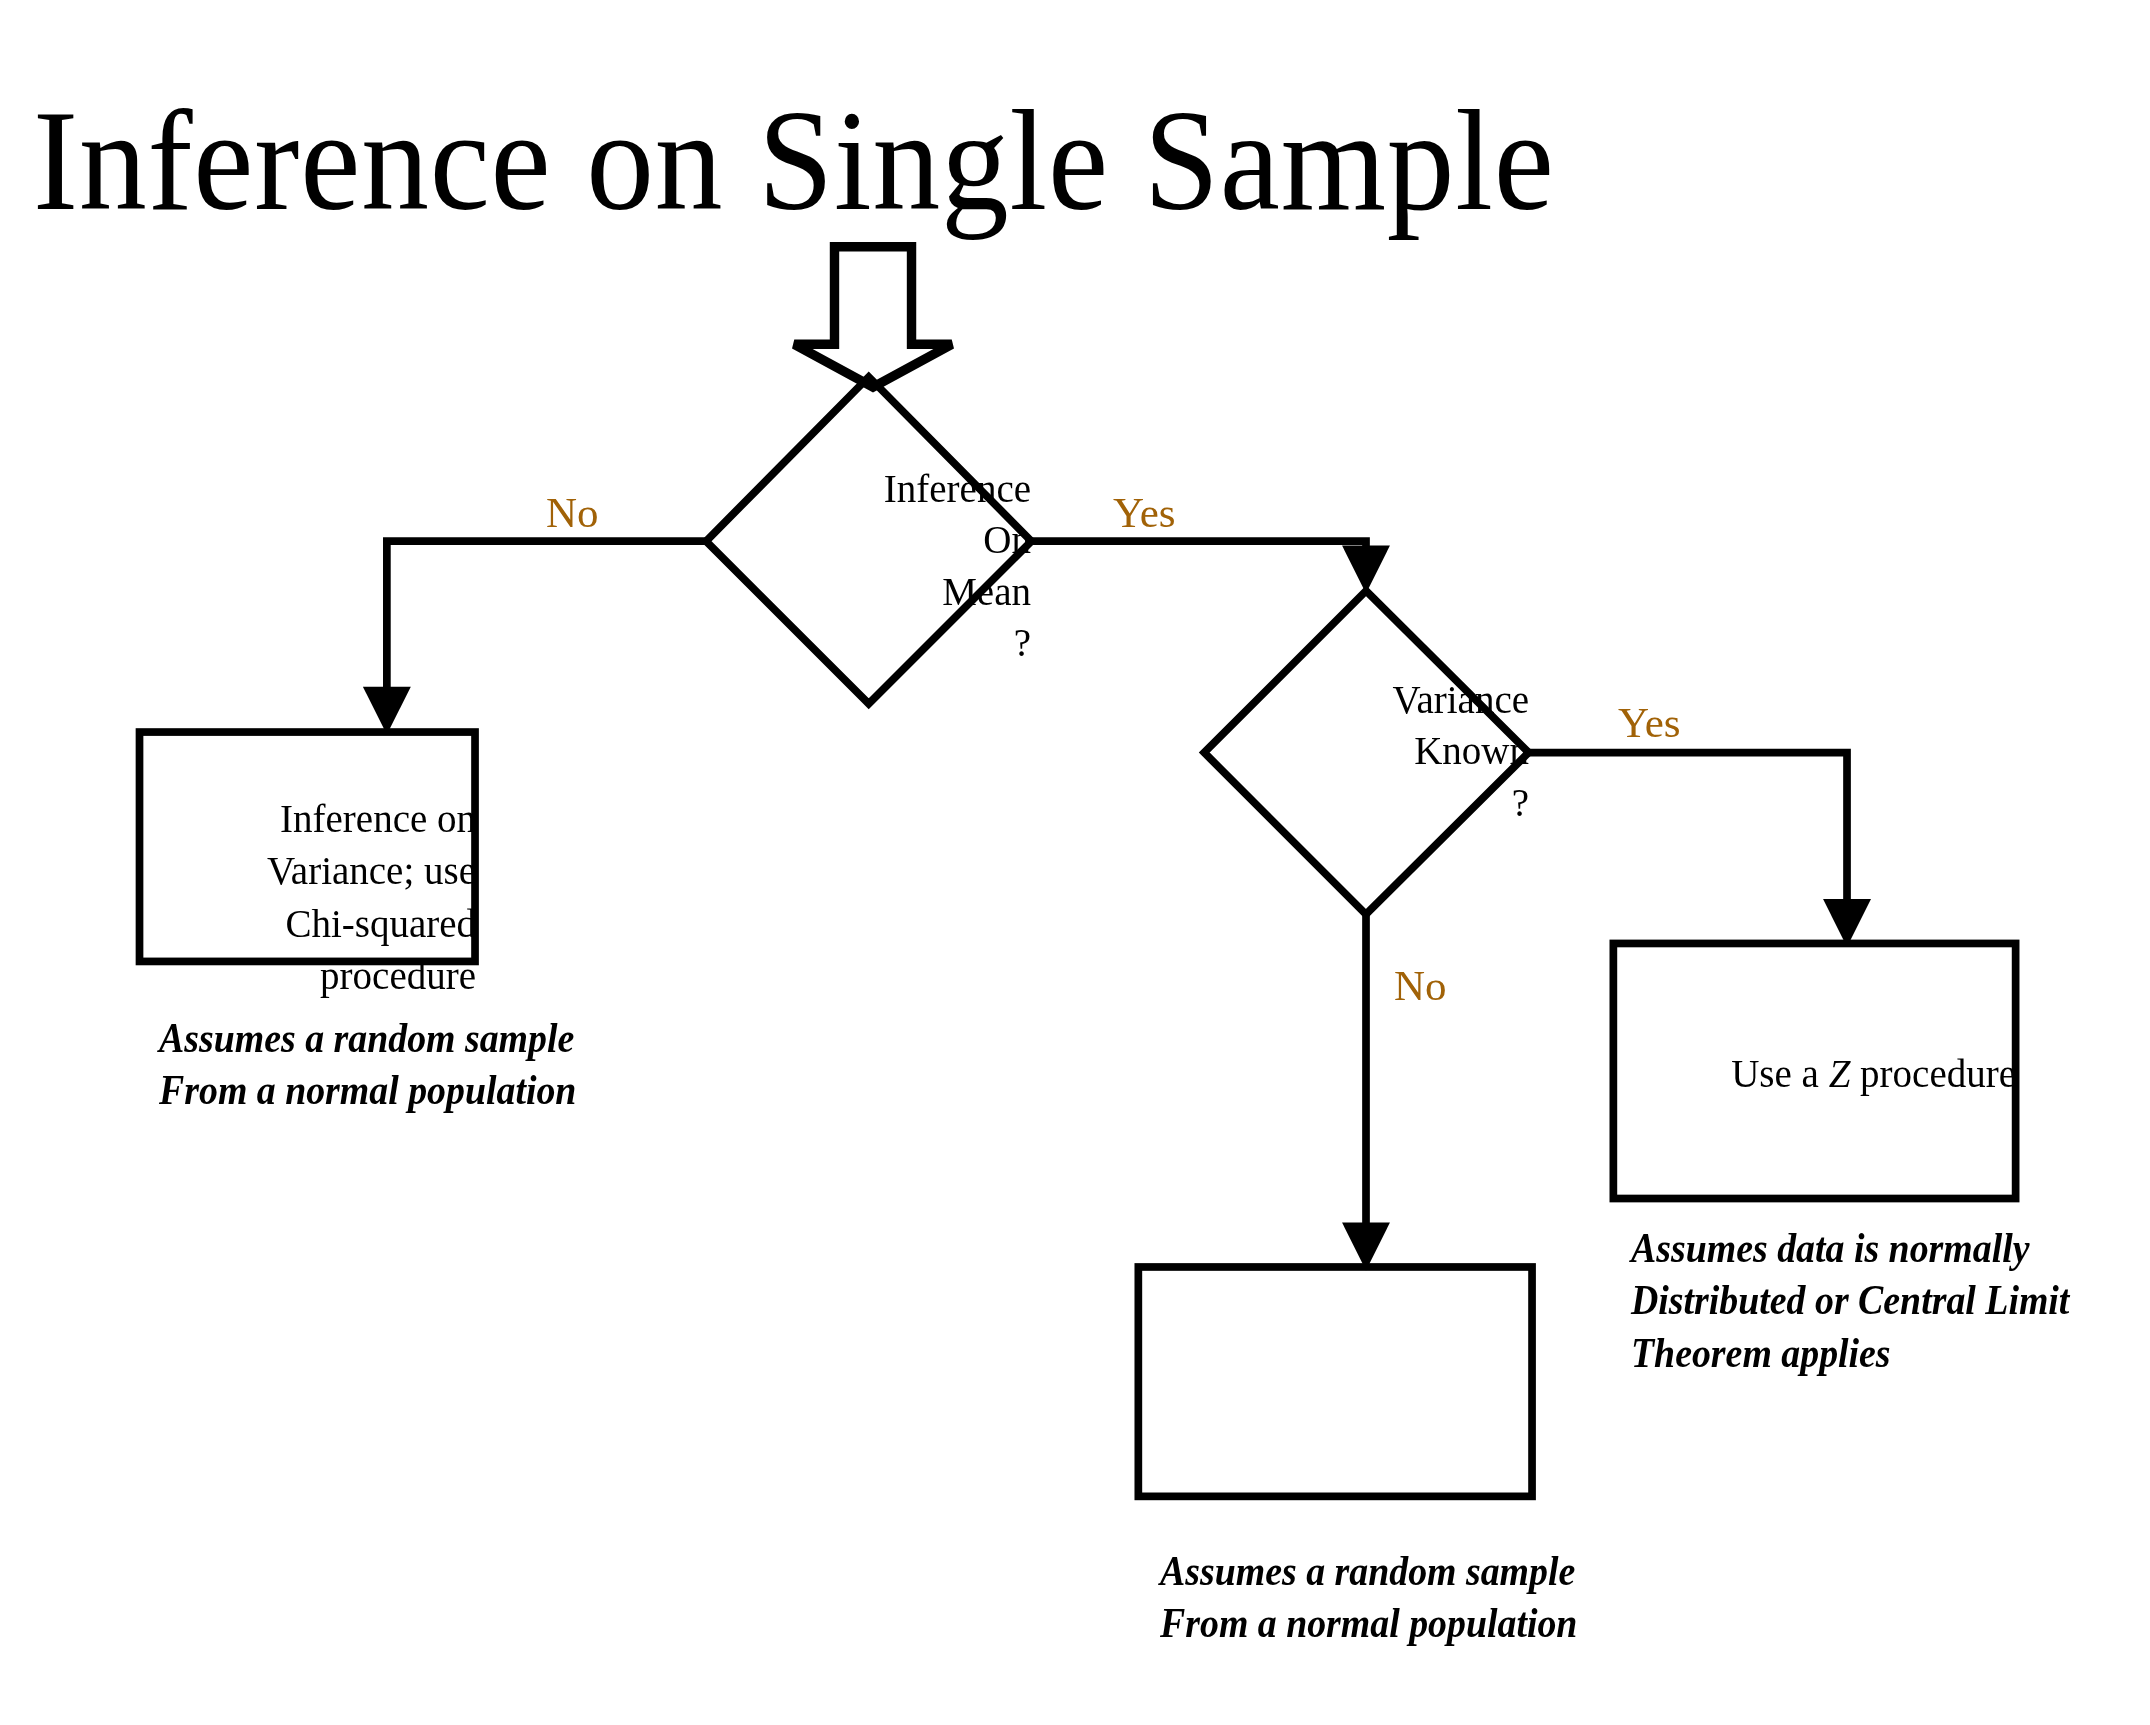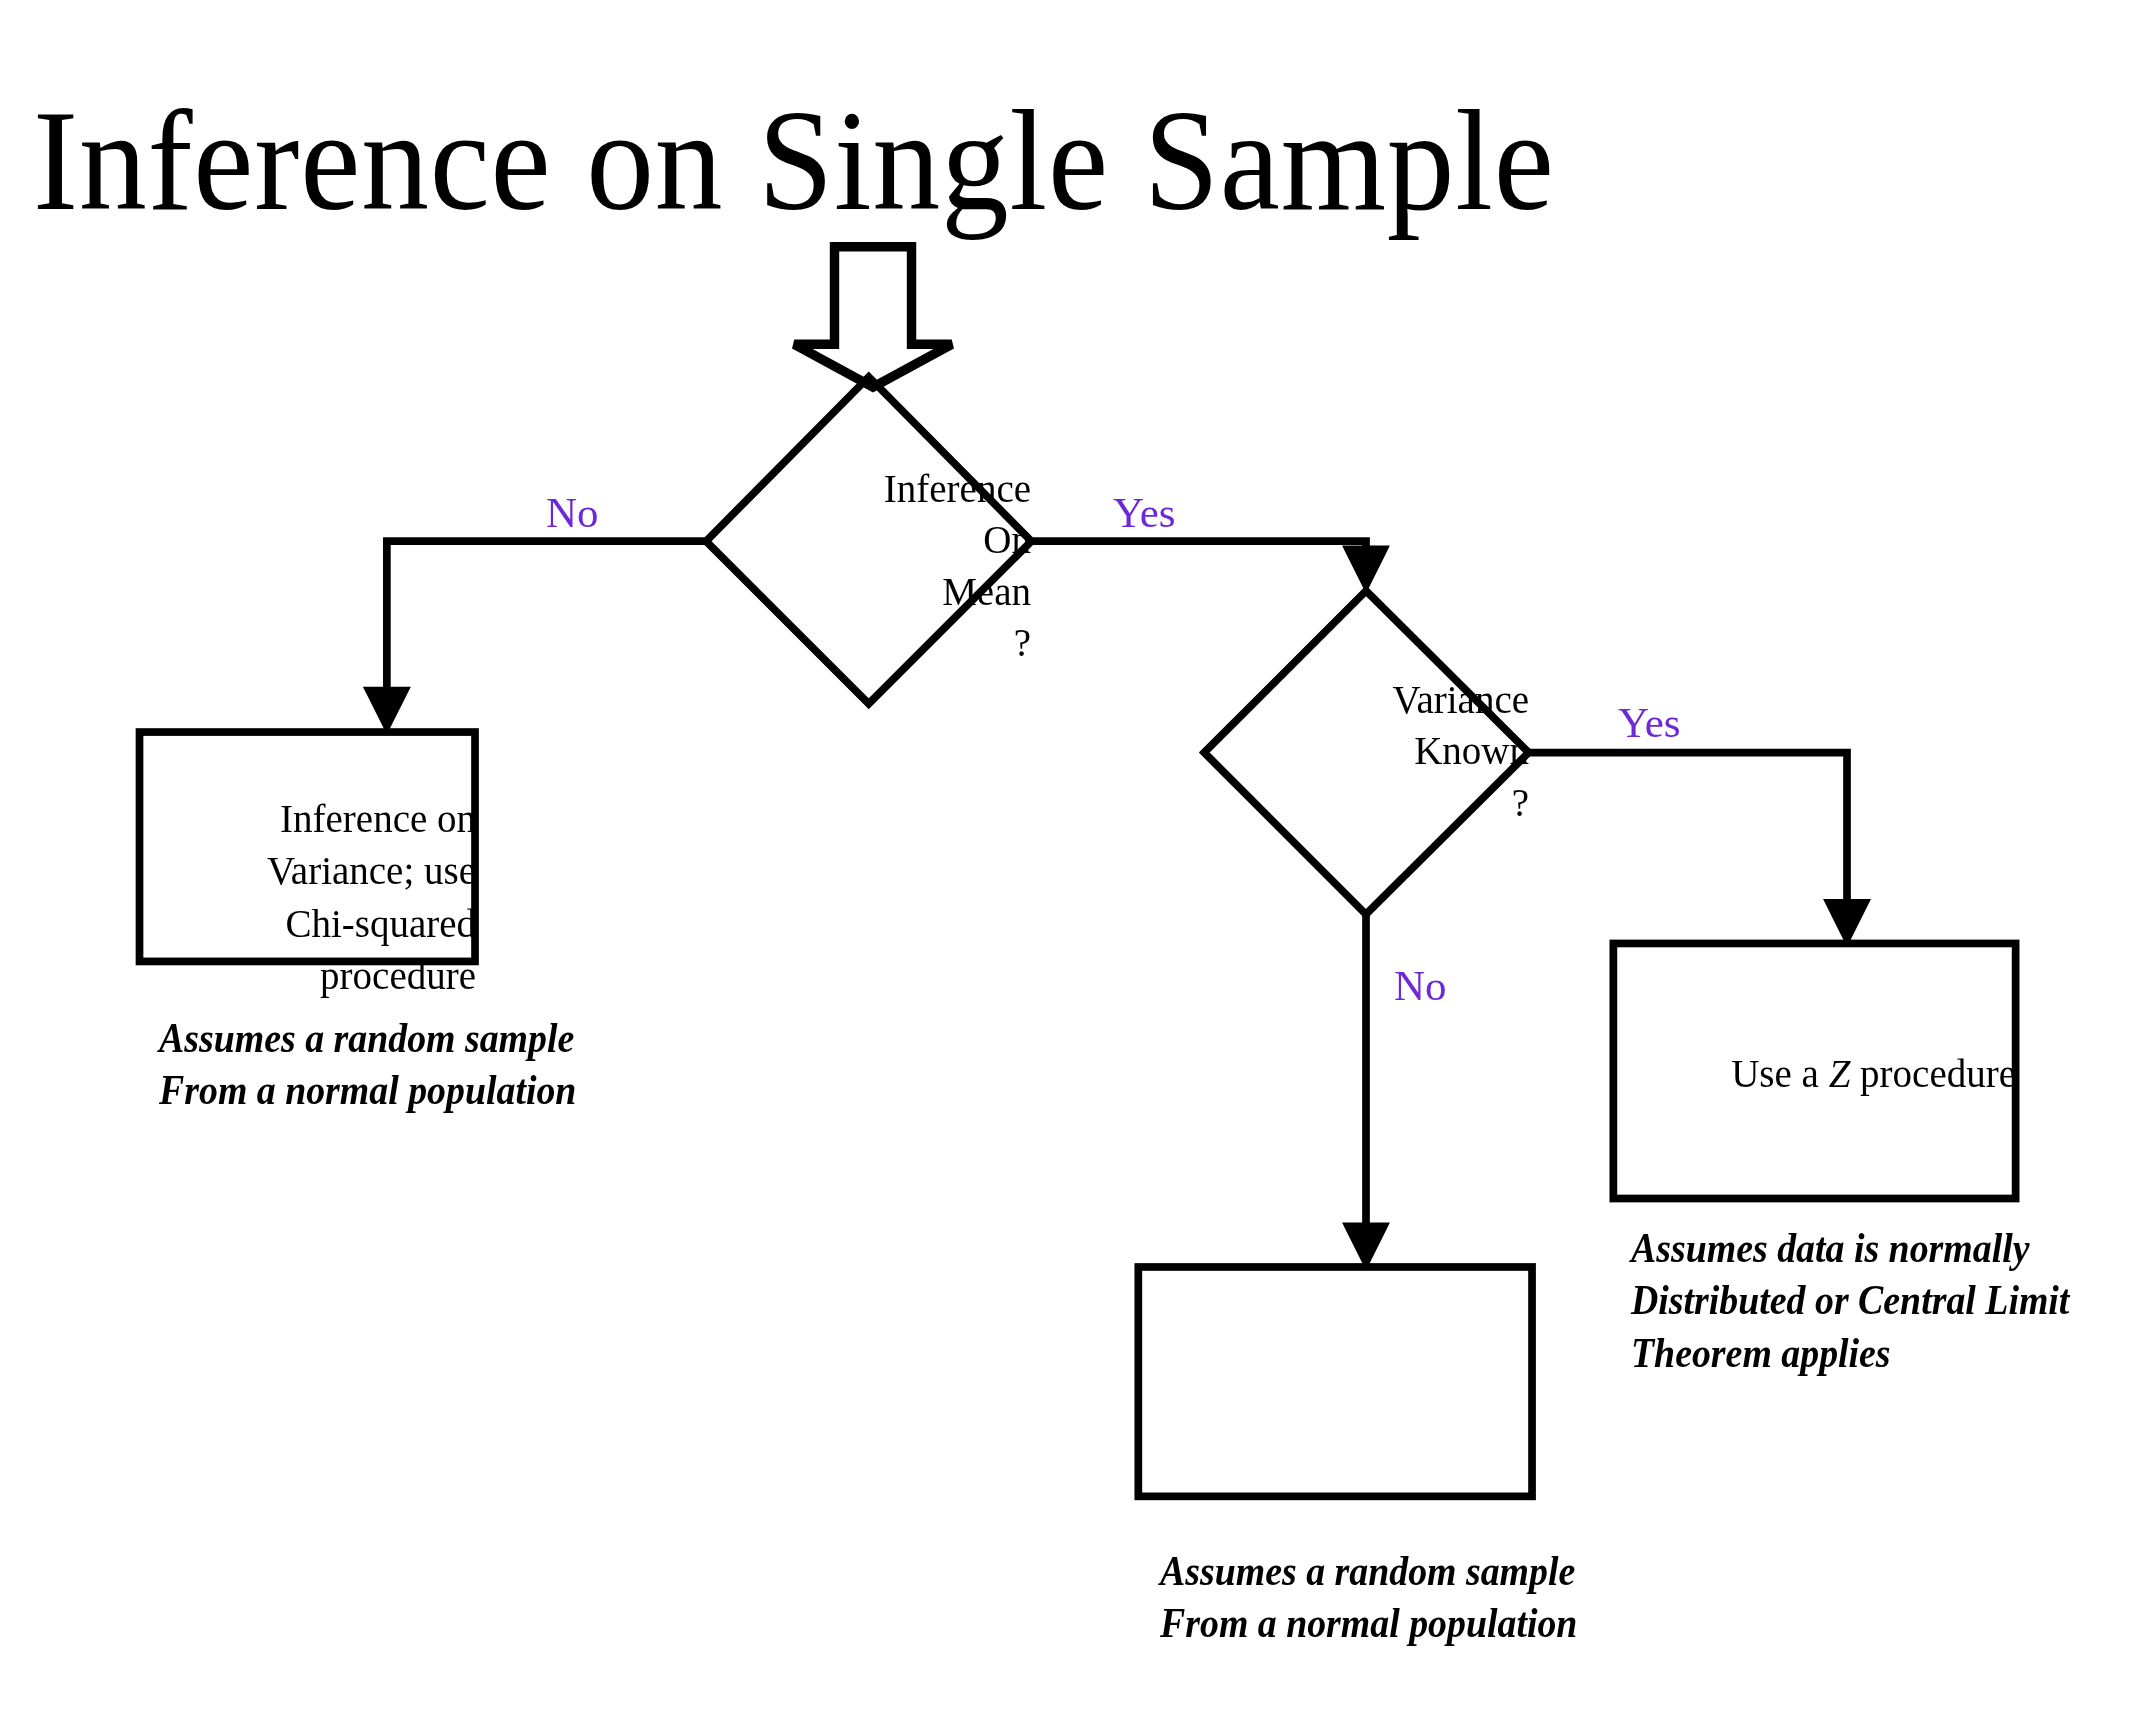--- a/index.html
+++ b/index.html
@@ -77,21 +77,21 @@
     transform: scaleX(0.88);
     transform-origin: left top;
   }
   .cap-left   { left: 159px;  top: 1012px; }
   .cap-right  { left: 1631px; top: 1222px; }
   .cap-bottom { left: 1160px; top: 1545px; }
   .edge-label {
     position: absolute;
     font-family: "Liberation Serif", "DejaVu Serif", serif;
     font-size: 43px;
-    color: #6d28d9;
+    color: #a16207;
     white-space: nowrap;
   }
   .lbl-no1  { left: 546px;  top: 488px; }
   .lbl-yes1 { left: 1113px; top: 488px; }
   .lbl-yes2 { left: 1618px; top: 698px; }
   .lbl-no2  { left: 1394px; top: 961px; }
   .node-text {
     position: absolute;
     font-family: "Liberation Serif", "DejaVu Serif", serif;
     font-size: 39px;

